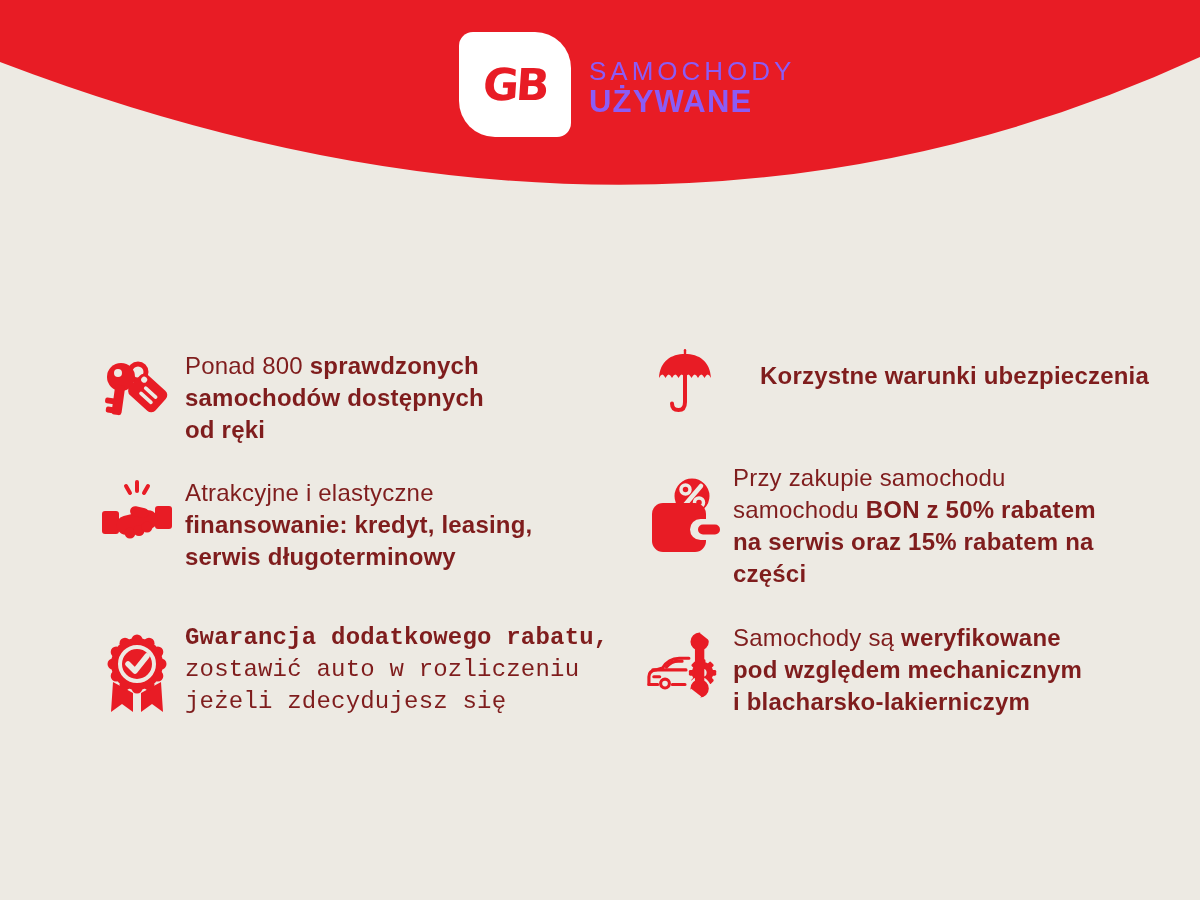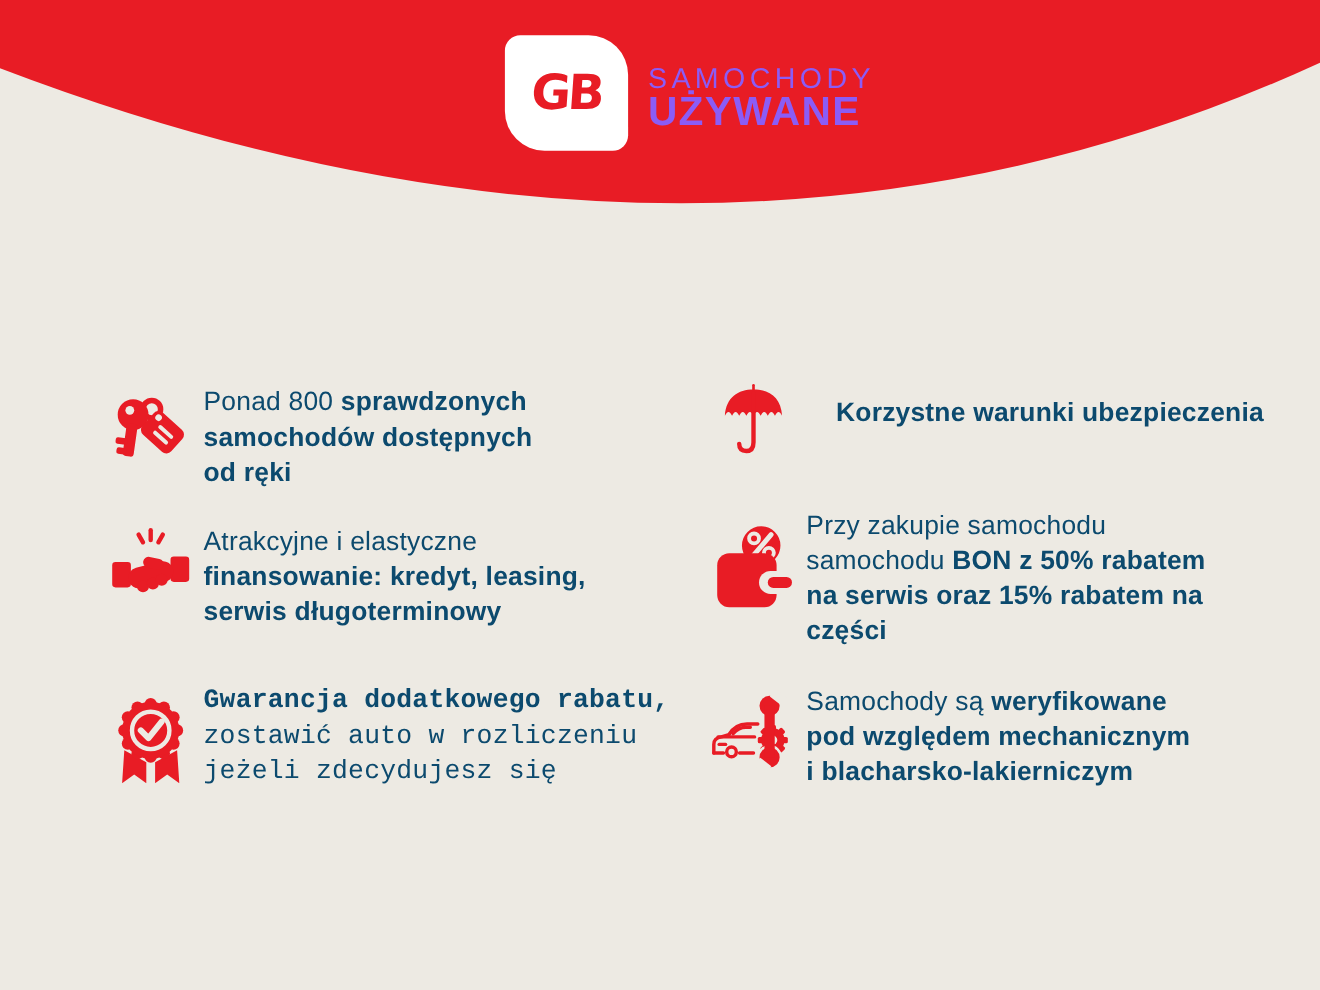--- a/index.html
+++ b/index.html
@@ -15,23 +15,23 @@
     background:#ffffff; border-radius:14px 36px 14px 36px;
     display:flex; align-items:center; justify-content:center;
   }
   .monogram {
     font-family:"DejaVu Sans", sans-serif;
     font-size:44px; font-weight:800; color:#e81c25;
     letter-spacing:-3px; transform:skewX(-4deg); line-height:1;
   }
   .brand { position:absolute; left:589px; top:57px; color:#8b5cf6; }
   .brand-top { font-size:26px; font-weight:400; letter-spacing:4px; line-height:28px; }
-  .brand-bottom { font-size:37px; font-weight:800; letter-spacing:1.2px; line-height:30px; margin-top:2px; }
+  .brand-bottom { font-size:31px; font-weight:800; letter-spacing:1.2px; line-height:30px; margin-top:2px; }
   
-  .feature { position:absolute; display:flex; color:#0c4a6e; }
+  .feature { position:absolute; display:flex; color:#7f1d1d; }
   .icon-box { width:78px; flex:0 0 78px; display:flex; justify-content:center; align-items:flex-start; }
   .ftext { margin-left:9px; font-size:24px; line-height:32px; letter-spacing:0.2px; font-weight:400; }
   .ftext .b { font-weight:700; }
 </style>
 </head>
 <body>
 
 <div class="page">
 
   <svg class="hero-svg" width="1200" height="200" viewBox="0 0 1200 200">

